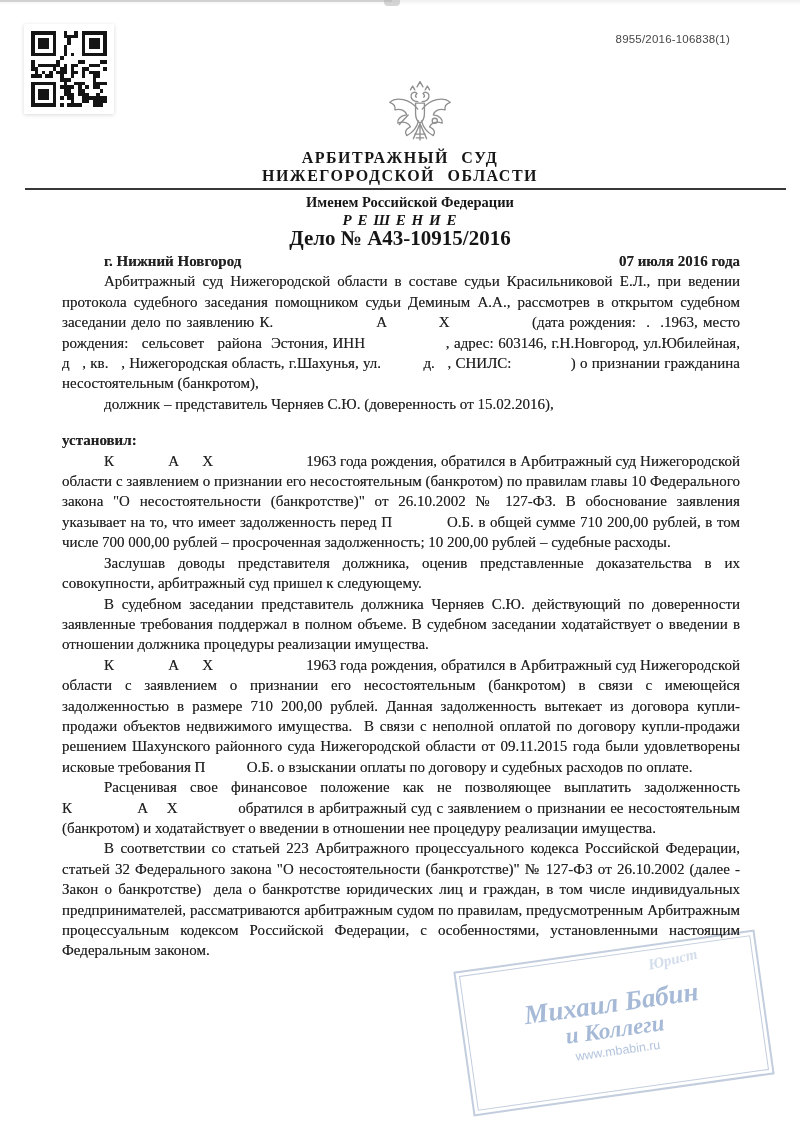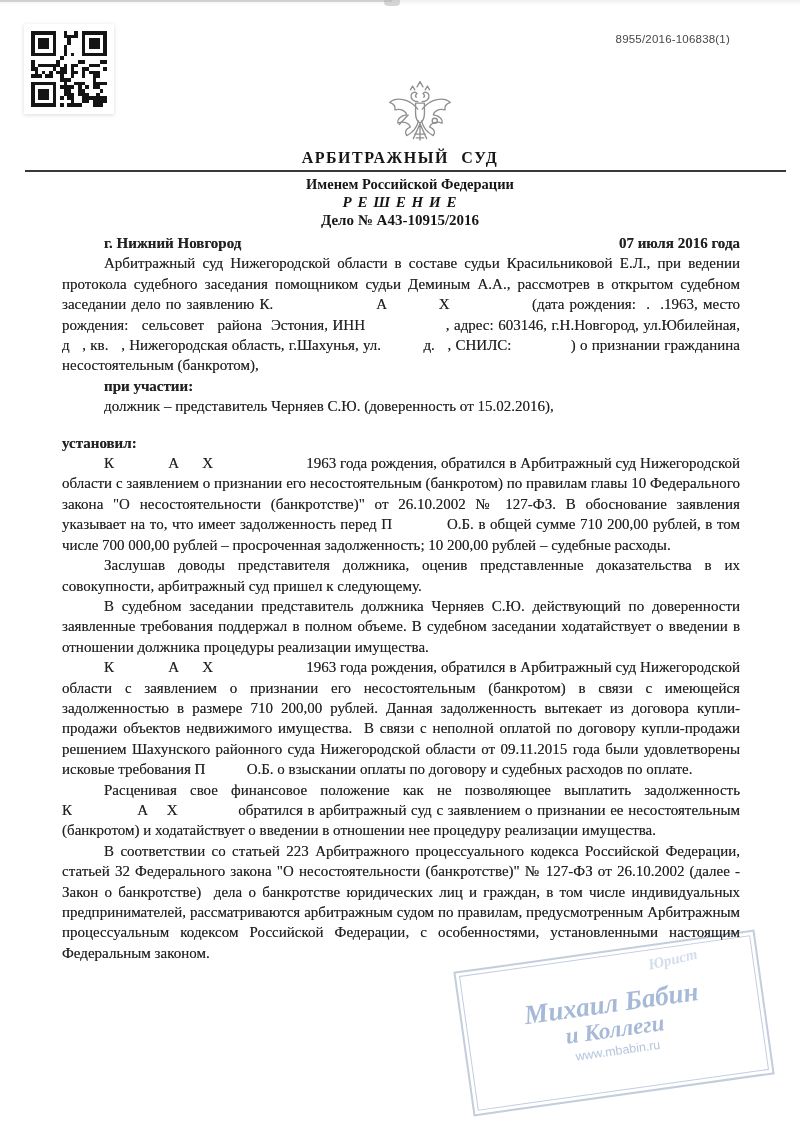--- a/index.html
+++ b/index.html
@@ -23,21 +23,21 @@
   .header{margin-top:78px;text-align:center;}
   .emblem{display:block;margin:0 auto;transform:translateX(20px);}
   .court1,.court2{
     font-weight:bold;font-size:16px;line-height:18px;letter-spacing:1.5px;word-spacing:7px;color:#161616;
   }
   .court1{margin-top:3px;}
   .rule{height:2px;background:#383838;margin:3px 14px 3px 25px;}
   .subheader{text-align:center;color:#161616;}
   .inname{font-weight:bold;font-size:14.5px;line-height:18px;padding-left:20px;}
   .decision{font-weight:bold;font-size:15px;line-height:18px;letter-spacing:1px;font-style:italic;}
-  .caseno{font-weight:bold;font-size:15px;line-height:18px;}
+  .caseno{font-weight:bold;font-size:21px;line-height:18px;}
 
   .content{
     position:relative;z-index:2;
     padding:4px 60px 0 62px;
     font-size:15px;line-height:20.4px;color:#222;
     text-shadow:0 0 .4px rgba(20,20,20,.55);
   }
   .cityrow{display:flex;justify-content:space-between;font-weight:bold;padding-left:42px;}
   .para{margin:0;text-align:justify;text-indent:42px;}
   .bold{font-weight:bold;}
@@ -216,37 +216,37 @@
         <path d="M37 16 l3 -5 3 5"></path>
         <path d="M57 16 l3 -5 3 5"></path>
         <path d="M46 12 l4 -7 4 7"></path>
         <path d="M44 34 h12 v14 c0 7 -3 11 -6 13 c-3 -2 -6 -6 -6 -13 z"></path>
         <path d="M50 62 L41 82 M50 62 L50 84 M50 62 L59 82 M43 76 L57 76 M45 81 L55 81"></path>
         <path d="M34 50 L22 63"></path>
         <circle cx="70" cy="58" r="3.5"></circle>
       </g>
     </svg>
     <div class="court1">АРБИТРАЖНЫЙ СУД</div>
+    <div class="court2">НИЖЕГОРОДСКОЙ ОБЛАСТИ</div>
   </div>
 
   <div class="rule"></div>
 
   <div class="subheader">
     <div class="inname">Именем Российской Федерации</div>
     <div class="decision">Р Е Ш Е Н И Е</div>
     <div class="caseno">Дело № А43-10915/2016</div>
   </div>
 
   <div class="content">
     <div class="cityrow">
       <span>г. Нижний Новгород</span>
       <span>07 июля 2016 года</span>
     </div>
     <p class="para">Арбитражный суд Нижегородской области в составе судьи Красильниковой Е.Л., при ведении протокола судебного заседания помощником судьи Деминым А.А., рассмотрев в открытом судебном заседании дело по заявлению К.&nbsp;&nbsp;&nbsp;&nbsp;&nbsp;&nbsp;&nbsp;&nbsp;&nbsp;&nbsp;&nbsp;&nbsp;&nbsp;&nbsp;&nbsp;&nbsp;&nbsp;&nbsp;&nbsp;&nbsp;А&nbsp;&nbsp;&nbsp;&nbsp;&nbsp;&nbsp;&nbsp;&nbsp;&nbsp;&nbsp;Х&nbsp;&nbsp;&nbsp;&nbsp;&nbsp;&nbsp;&nbsp;&nbsp;&nbsp;&nbsp;&nbsp;&nbsp;&nbsp;&nbsp;&nbsp;&nbsp;(дата рождения:&nbsp;&nbsp;.&nbsp;&nbsp;.1963, место рождения:&nbsp;&nbsp;&nbsp;сельсовет&nbsp;&nbsp;&nbsp;района&nbsp;&nbsp;Эстония, ИНН&nbsp;&nbsp;&nbsp;&nbsp;&nbsp;&nbsp;&nbsp;&nbsp;&nbsp;&nbsp;&nbsp;&nbsp;&nbsp;&nbsp;&nbsp;&nbsp;&nbsp;&nbsp;, адрес: 603146, г.Н.Новгород, ул.Юбилейная, д&nbsp;&nbsp;&nbsp;, кв.&nbsp;&nbsp;&nbsp;, Нижегородская область, г.Шахунья, ул.&nbsp;&nbsp;&nbsp;&nbsp;&nbsp;&nbsp;&nbsp;&nbsp;&nbsp;&nbsp;д.&nbsp;&nbsp;&nbsp;, СНИЛС:&nbsp;&nbsp;&nbsp;&nbsp;&nbsp;&nbsp;&nbsp;&nbsp;&nbsp;&nbsp;&nbsp;&nbsp;&nbsp;&nbsp;) о признании гражданина несостоятельным (банкротом),</p>
-    <p class="para bold">при участии:</p>
     <p class="para">должник – представитель Черняев С.Ю. (доверенность от 15.02.2016),</p>
     <div class="ustanovil">установил:</div>
     <p class="para">К&nbsp;&nbsp;&nbsp;&nbsp;&nbsp;&nbsp;&nbsp;&nbsp;&nbsp;&nbsp;&nbsp;&nbsp;&nbsp;&nbsp;А&nbsp;&nbsp;&nbsp;&nbsp;&nbsp;&nbsp;Х&nbsp;&nbsp;&nbsp;&nbsp;&nbsp;&nbsp;&nbsp;&nbsp;&nbsp;&nbsp;&nbsp;&nbsp;&nbsp;&nbsp;&nbsp;&nbsp;&nbsp;&nbsp;&nbsp;&nbsp;&nbsp;&nbsp;&nbsp;&nbsp;1963 года рождения, обратился в Арбитражный суд Нижегородской области с заявлением о признании его несостоятельным (банкротом) по правилам главы 10 Федерального закона "О несостоятельности (банкротстве)" от 26.10.2002 № 127-ФЗ. В обоснование заявления указывает на то, что имеет задолженность перед П&nbsp;&nbsp;&nbsp;&nbsp;&nbsp;&nbsp;&nbsp;&nbsp;&nbsp;&nbsp;&nbsp;&nbsp;О.Б. в общей сумме 710&nbsp;200,00 рублей, в том числе 700&nbsp;000,00 рублей – просроченная задолженность; 10&nbsp;200,00 рублей – судебные расходы.</p>
     <p class="para">Заслушав доводы представителя должника, оценив представленные доказательства в их совокупности, арбитражный суд пришел к следующему.</p>
     <p class="para">В судебном заседании представитель должника Черняев С.Ю. действующий по доверенности заявленные требования поддержал в полном объеме. В судебном заседании ходатайствует о введении в отношении должника процедуры реализации имущества.</p>
     <p class="para">К&nbsp;&nbsp;&nbsp;&nbsp;&nbsp;&nbsp;&nbsp;&nbsp;&nbsp;&nbsp;&nbsp;&nbsp;&nbsp;&nbsp;А&nbsp;&nbsp;&nbsp;&nbsp;&nbsp;&nbsp;Х&nbsp;&nbsp;&nbsp;&nbsp;&nbsp;&nbsp;&nbsp;&nbsp;&nbsp;&nbsp;&nbsp;&nbsp;&nbsp;&nbsp;&nbsp;&nbsp;&nbsp;&nbsp;&nbsp;&nbsp;&nbsp;&nbsp;&nbsp;&nbsp;1963 года рождения, обратился в Арбитражный суд Нижегородской области с заявлением о признании его несостоятельным (банкротом) в связи с имеющейся задолженностью в размере 710&nbsp;200,00 рублей. Данная задолженность вытекает из договора купли-продажи объектов недвижимого имущества.&nbsp; В связи с неполной оплатой по договору купли-продажи решением Шахунского районного суда Нижегородской области от 09.11.2015 года были удовлетворены исковые требования П&nbsp;&nbsp;&nbsp;&nbsp;&nbsp;&nbsp;&nbsp;&nbsp;&nbsp;&nbsp;&nbsp;О.Б. о взыскании оплаты по договору и судебных расходов по оплате.</p>
     <p class="para">Расценивая свое финансовое положение как не позволяющее выплатить задолженность К&nbsp;&nbsp;&nbsp;&nbsp;&nbsp;&nbsp;&nbsp;&nbsp;&nbsp;&nbsp;&nbsp;&nbsp;&nbsp;&nbsp;А&nbsp;&nbsp;&nbsp;&nbsp;Х&nbsp;&nbsp;&nbsp;&nbsp;&nbsp;&nbsp;&nbsp;&nbsp;&nbsp;&nbsp;&nbsp;&nbsp;&nbsp;обратился в арбитражный суд с заявлением о признании ее несостоятельным (банкротом) и ходатайствует о введении в отношении нее процедуру реализации имущества.</p>
     <p class="para">В соответствии со статьей 223 Арбитражного процессуального кодекса Российской Федерации, статьей 32 Федерального закона "О несостоятельности (банкротстве)" № 127-ФЗ от 26.10.2002 (далее - Закон о банкротстве)&nbsp; дела о банкротстве юридических лиц и граждан, в том числе индивидуальных предпринимателей, рассматриваются арбитражным судом по правилам, предусмотренным Арбитражным процессуальным кодексом Российской Федерации, с особенностями, установленными настоящим Федеральным законом.</p>
   </div>
 

